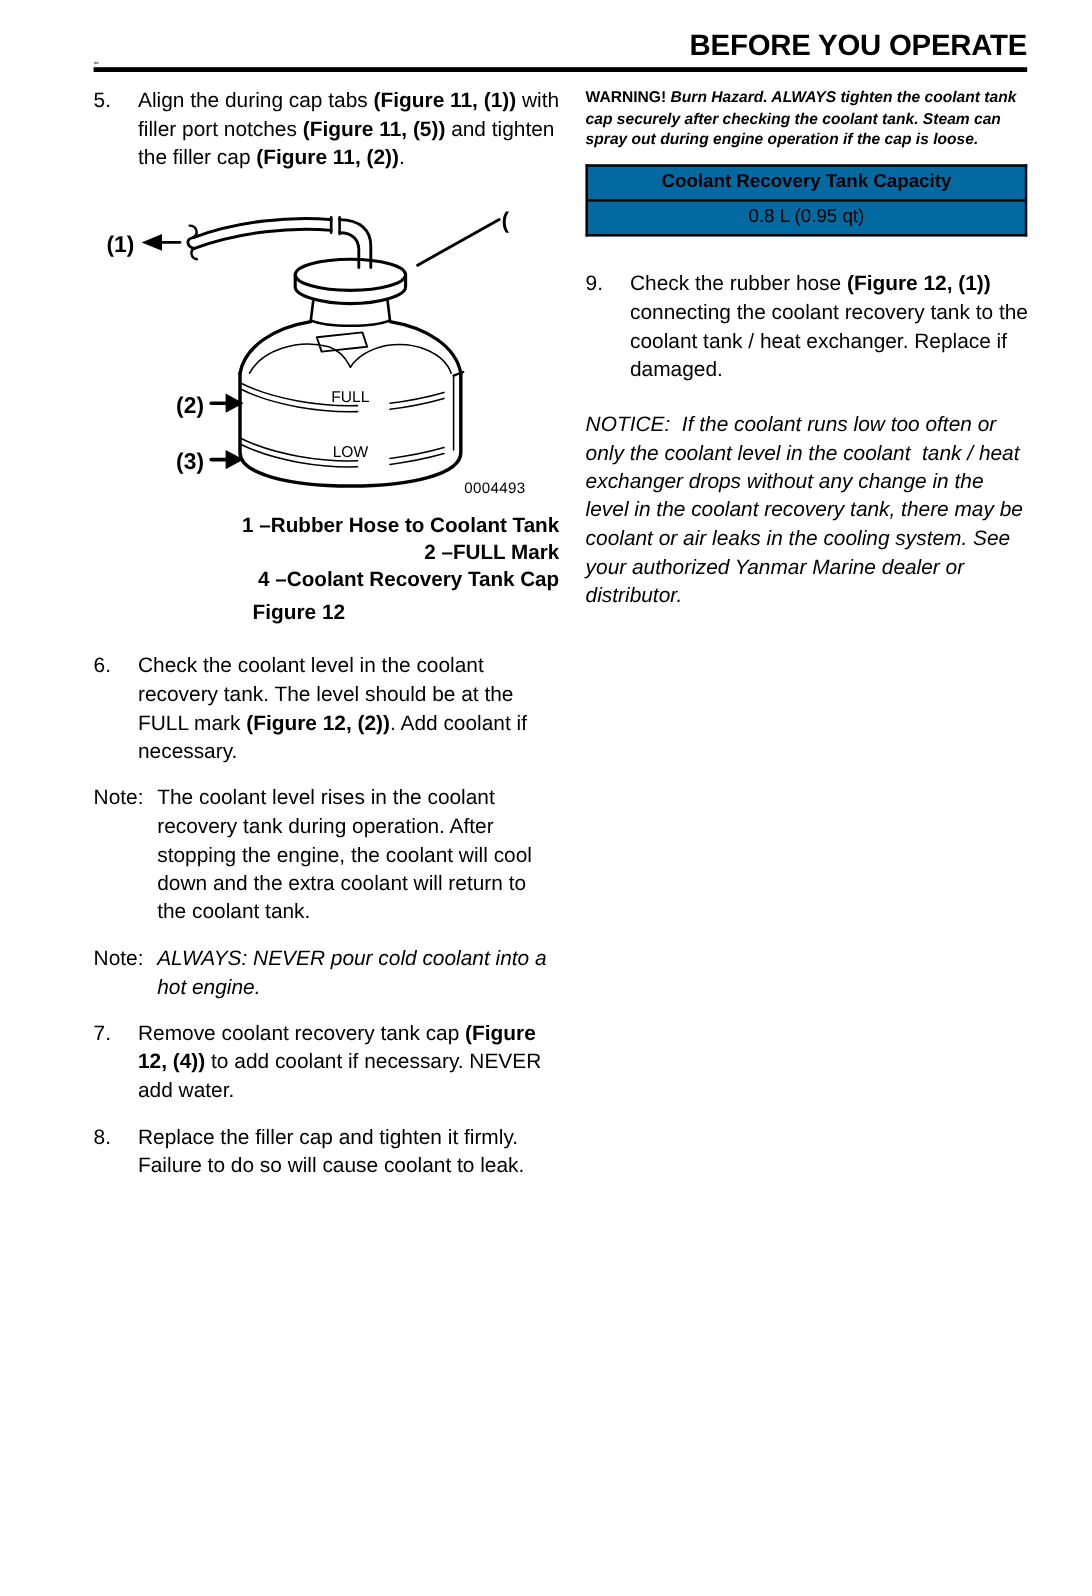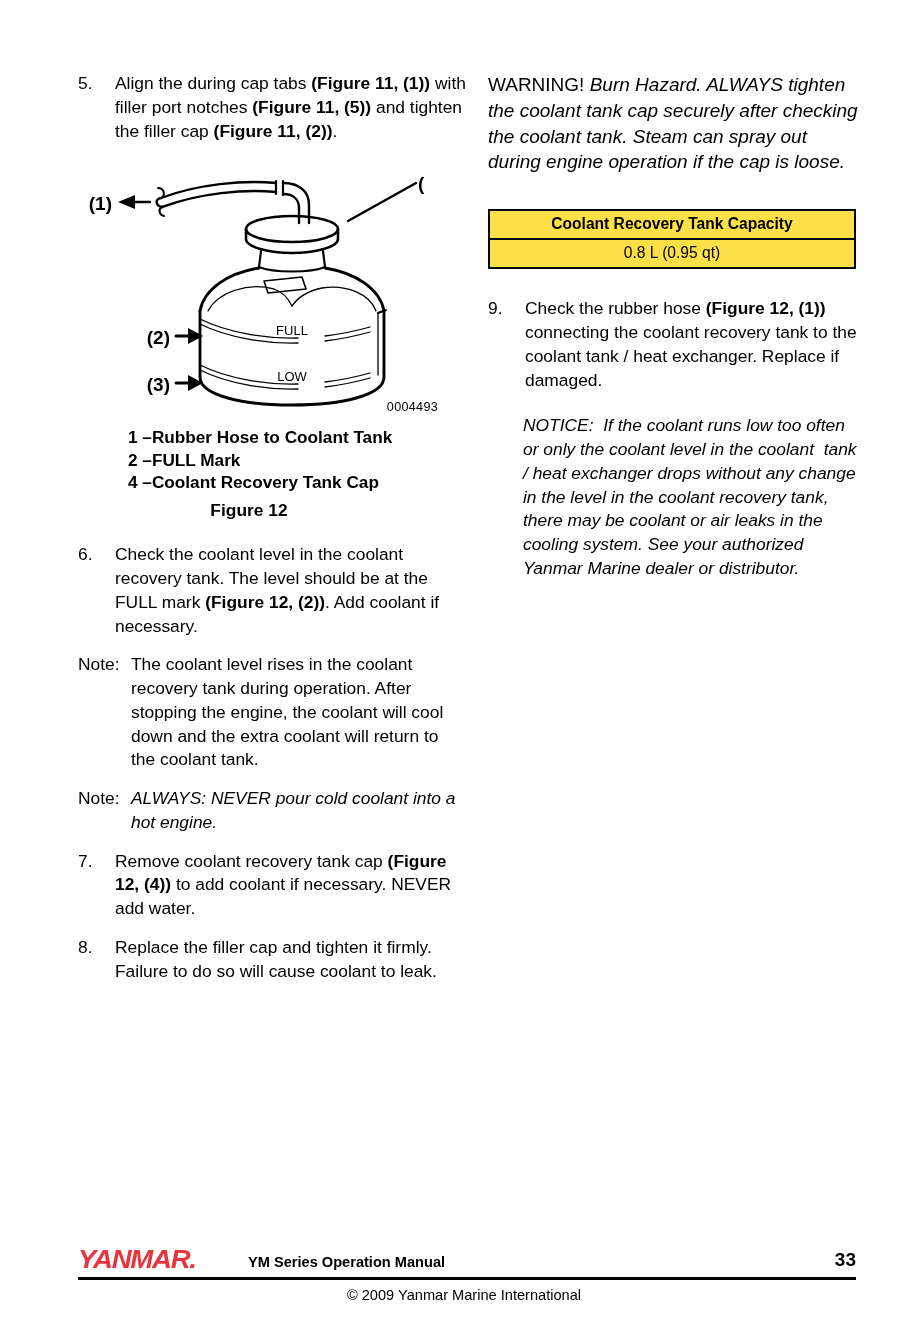--- a/index.html
+++ b/index.html
@@ -86,37 +86,37 @@
   .note .note-label {
     position: absolute;
     left: 0;
     top: 0;
   }
   .italic { font-style: italic; }
   b { font-weight: bold; }
 
   
   #warning {
-    font-size: 19px;
+    font-size: 13px;
     line-height: 1.36;
-    font-weight: normal;
+    font-weight: bold;
     font-style: italic;
-    margin-bottom: 34px;
+    margin-bottom: 12px;
   }
   #warning .upright {
     font-style: normal;
   }
 
   
   #capacity-table {
     width: 368px;
     border: 2px solid #000;
     border-collapse: collapse;
     margin-bottom: 28px;
-    background: #fde047;
+    background: #0369a1;
   }
   #capacity-table td {
     border: 1px solid #000;
     text-align: center;
     font-size: 15.6px;
     padding: 4px 0 5px 0;
   }
   #capacity-table td.head {
     font-weight: bold;
     border-bottom: 2px solid #000;
@@ -137,20 +137,21 @@
     right: 28px;
     bottom: 2px;
     font-size: 12.6px;
     letter-spacing: 0.3px;
   }
   #legend {
     margin: 10px 0 0 50px;
     font-size: 17.2px;
     font-weight: bold;
     line-height: 1.30;
+    text-align: right;
   }
   .legend-row {
     white-space: pre;
   }
   #figure-caption {
     text-align: center;
     font-size: 17.4px;
     font-weight: bold;
     margin-top: 7px;
     padding-right: 46px;
@@ -203,20 +204,26 @@
     font-size: 14.6px;
     margin-top: 7px;
     padding-right: 6px;
   }
 </style>
 </head>
 <body>
 
 <div id="page">
 
+  <div id="header">
+    <div id="header-title">BEFORE YOU OPERATE</div>
+    <div id="header-rule">
+      <span id="header-artifact">••</span>
+    </div>
+  </div>
 
   <div class="column" id="col-left">
 
     <div class="step">
       <span class="num">5.</span><span>Align the during cap tabs </span><b>(Figure 11, (1))</b><span> with filler port notches </span><b>(Figure 11, (5))</b><span> and tighten the filler cap </span><b>(Figure 11, (2))</b><span>.</span>
     </div>
 
     <div id="figure-block">
       <div id="figure-art">
         <svg width="388" height="255" viewBox="0 0 388 255">
@@ -333,26 +340,17 @@
       <tr>
         <td>0.8 L (0.95 qt)</td>
       </tr>
     </tbody>
       </table>
 
     <div class="step">
       <span class="num">9.</span><span>Check the rubber hose </span><b>(Figure 12, (1))</b><span> connecting the coolant recovery tank to the coolant tank / heat exchanger. Replace if damaged.</span>
     </div>
 
-    <div class="para italic" style="margin-top:22px; white-space: pre-wrap; margin-left: 35px;">NOTICE:  If the coolant runs low too often or only the coolant level in the coolant  tank / heat exchanger drops without any change in the level in the coolant recovery tank, there may be coolant or air leaks in the cooling system. See your authorized Yanmar Marine dealer or distributor.</div>
+    <div class="para italic" style="margin-top:22px; white-space: pre-wrap;">NOTICE:  If the coolant runs low too often or only the coolant level in the coolant  tank / heat exchanger drops without any change in the level in the coolant recovery tank, there may be coolant or air leaks in the cooling system. See your authorized Yanmar Marine dealer or distributor.</div>
   </div>
 
-  <div id="footer">
-    <div id="footer-line1">
-      <span id="logo" style="color: rgb(232, 53, 61);">YANMAR.</span>
-      <span id="footer-manual">YM Series Operation Manual</span>
-      <span id="page-number">33</span>
-    </div>
-    <div id="footer-rule"></div>
-    <div id="footer-copyright">© 2009 Yanmar Marine International</div>
-  </div>
 
 </div>
 
 </body></html>

